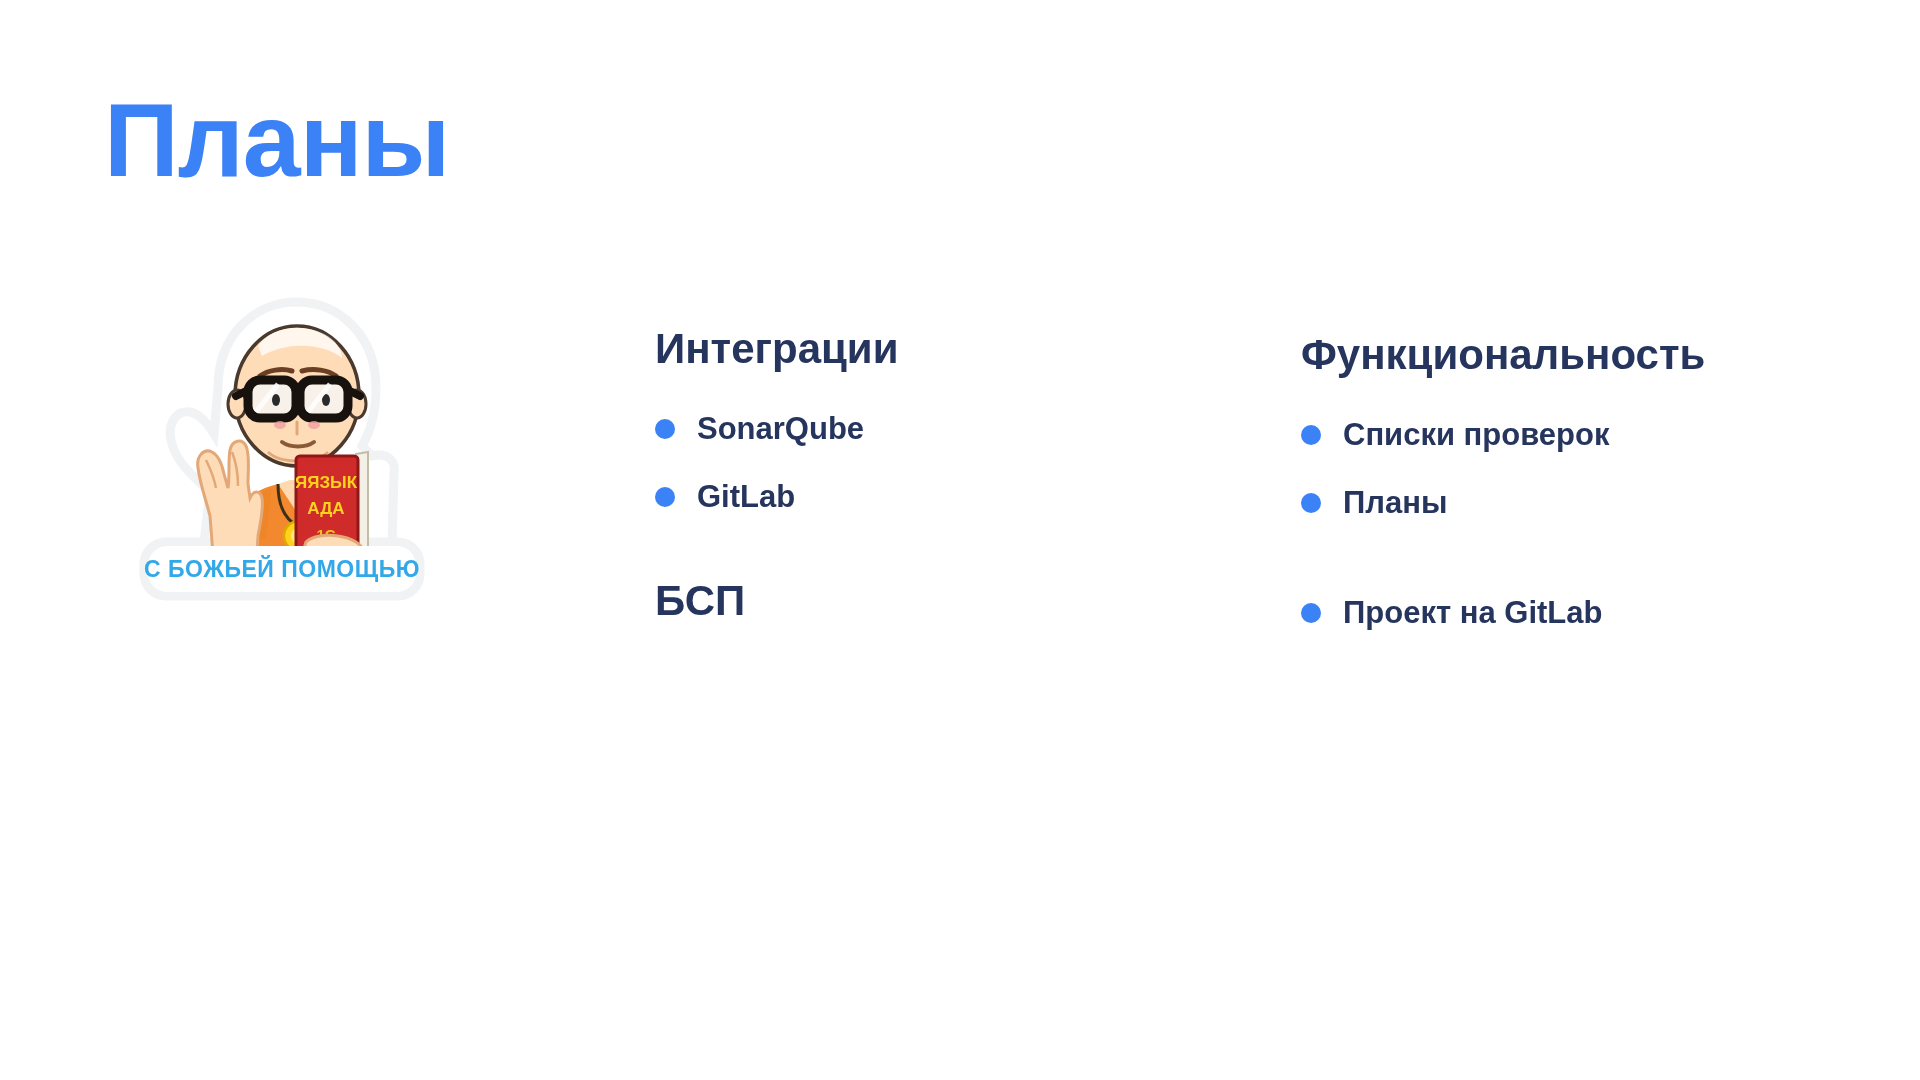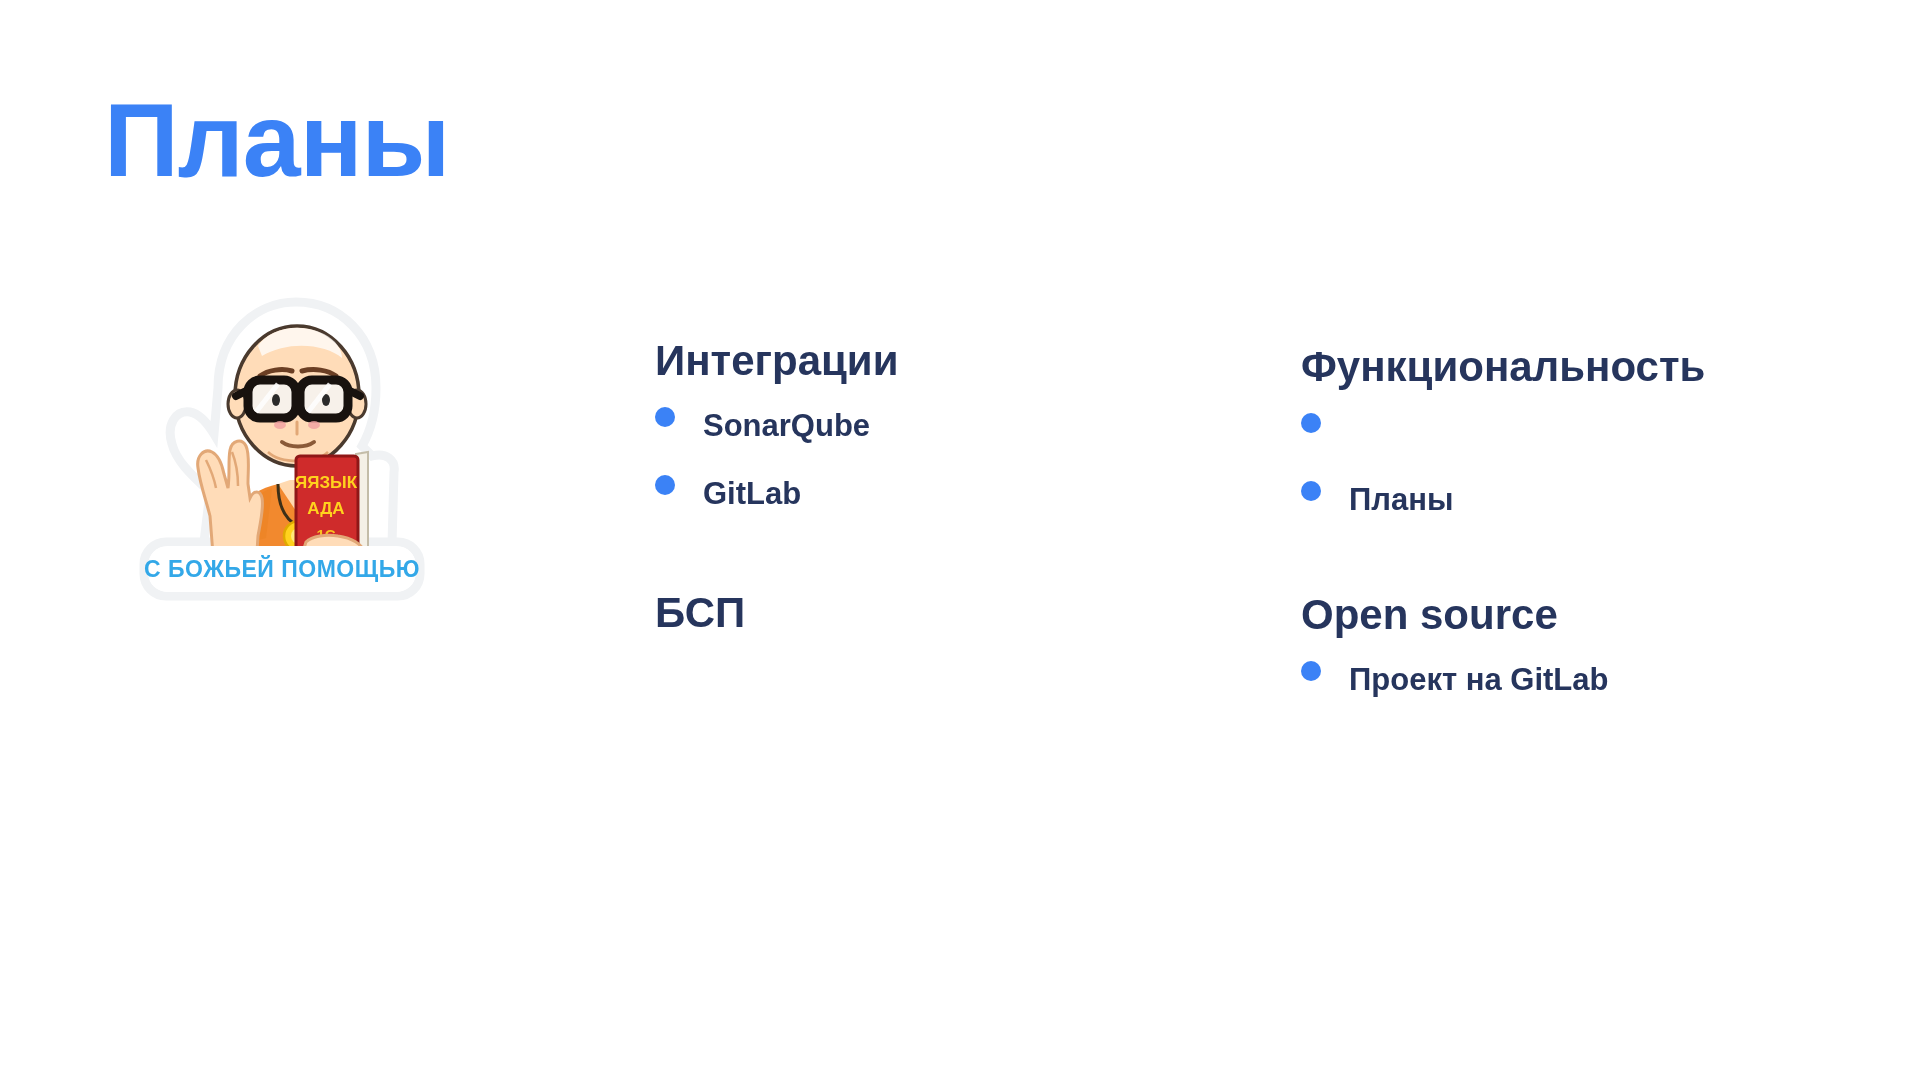--- a/index.html
+++ b/index.html
@@ -47,37 +47,38 @@
   .columns {
     position: absolute;
     left: 655px;
     top: 325px;
     width: 1180px;
     display: flex;
     gap: 112px;
   }
   .column { width: 534px; }
 
-  .group { margin-bottom: 46px; margin-top: 12px; }
+  .group { margin-bottom: 46px; }
   .group:last-child { margin-bottom: 0; }
 
   .group-title {
     font-size: 42px;
     font-weight: 700;
     color: #26355d;
     line-height: 1.14;
     margin-bottom: 22px;
     white-space: nowrap;
   }
 
   .bullet-list { list-style: none; }
 
   .bullet-item {
     display: flex;
-    gap: 28px;
+    align-items: center;
+    gap: 22px;
     height: 68px;
   }
 
   .bullet-dot {
     flex: 0 0 auto;
     width: 20px;
     height: 20px;
     border-radius: 50%;
     background: #3b82f6;
   }
@@ -220,30 +221,30 @@
         <div class="group-title">БСП</div>
       </div>
     </div>
 
     <div class="column right">
       <div class="group">
         <div class="group-title">Функциональность</div>
         <ul class="bullet-list">
           <li class="bullet-item">
             <span class="bullet-dot"></span>
+            <span class="bullet-label">Списки проверок</span>
           </li>
           <li class="bullet-item">
             <span class="bullet-dot"></span>
             <span class="bullet-label">Планы</span>
           </li>
         </ul>
       </div>
 
       <div class="group">
-        <div class="group-title">Open source</div>
         <ul class="bullet-list">
           <li class="bullet-item">
             <span class="bullet-dot"></span>
             <span class="bullet-label">Проект на GitLab</span>
           </li>
         </ul>
       </div>
     </div>
 
   </div>

